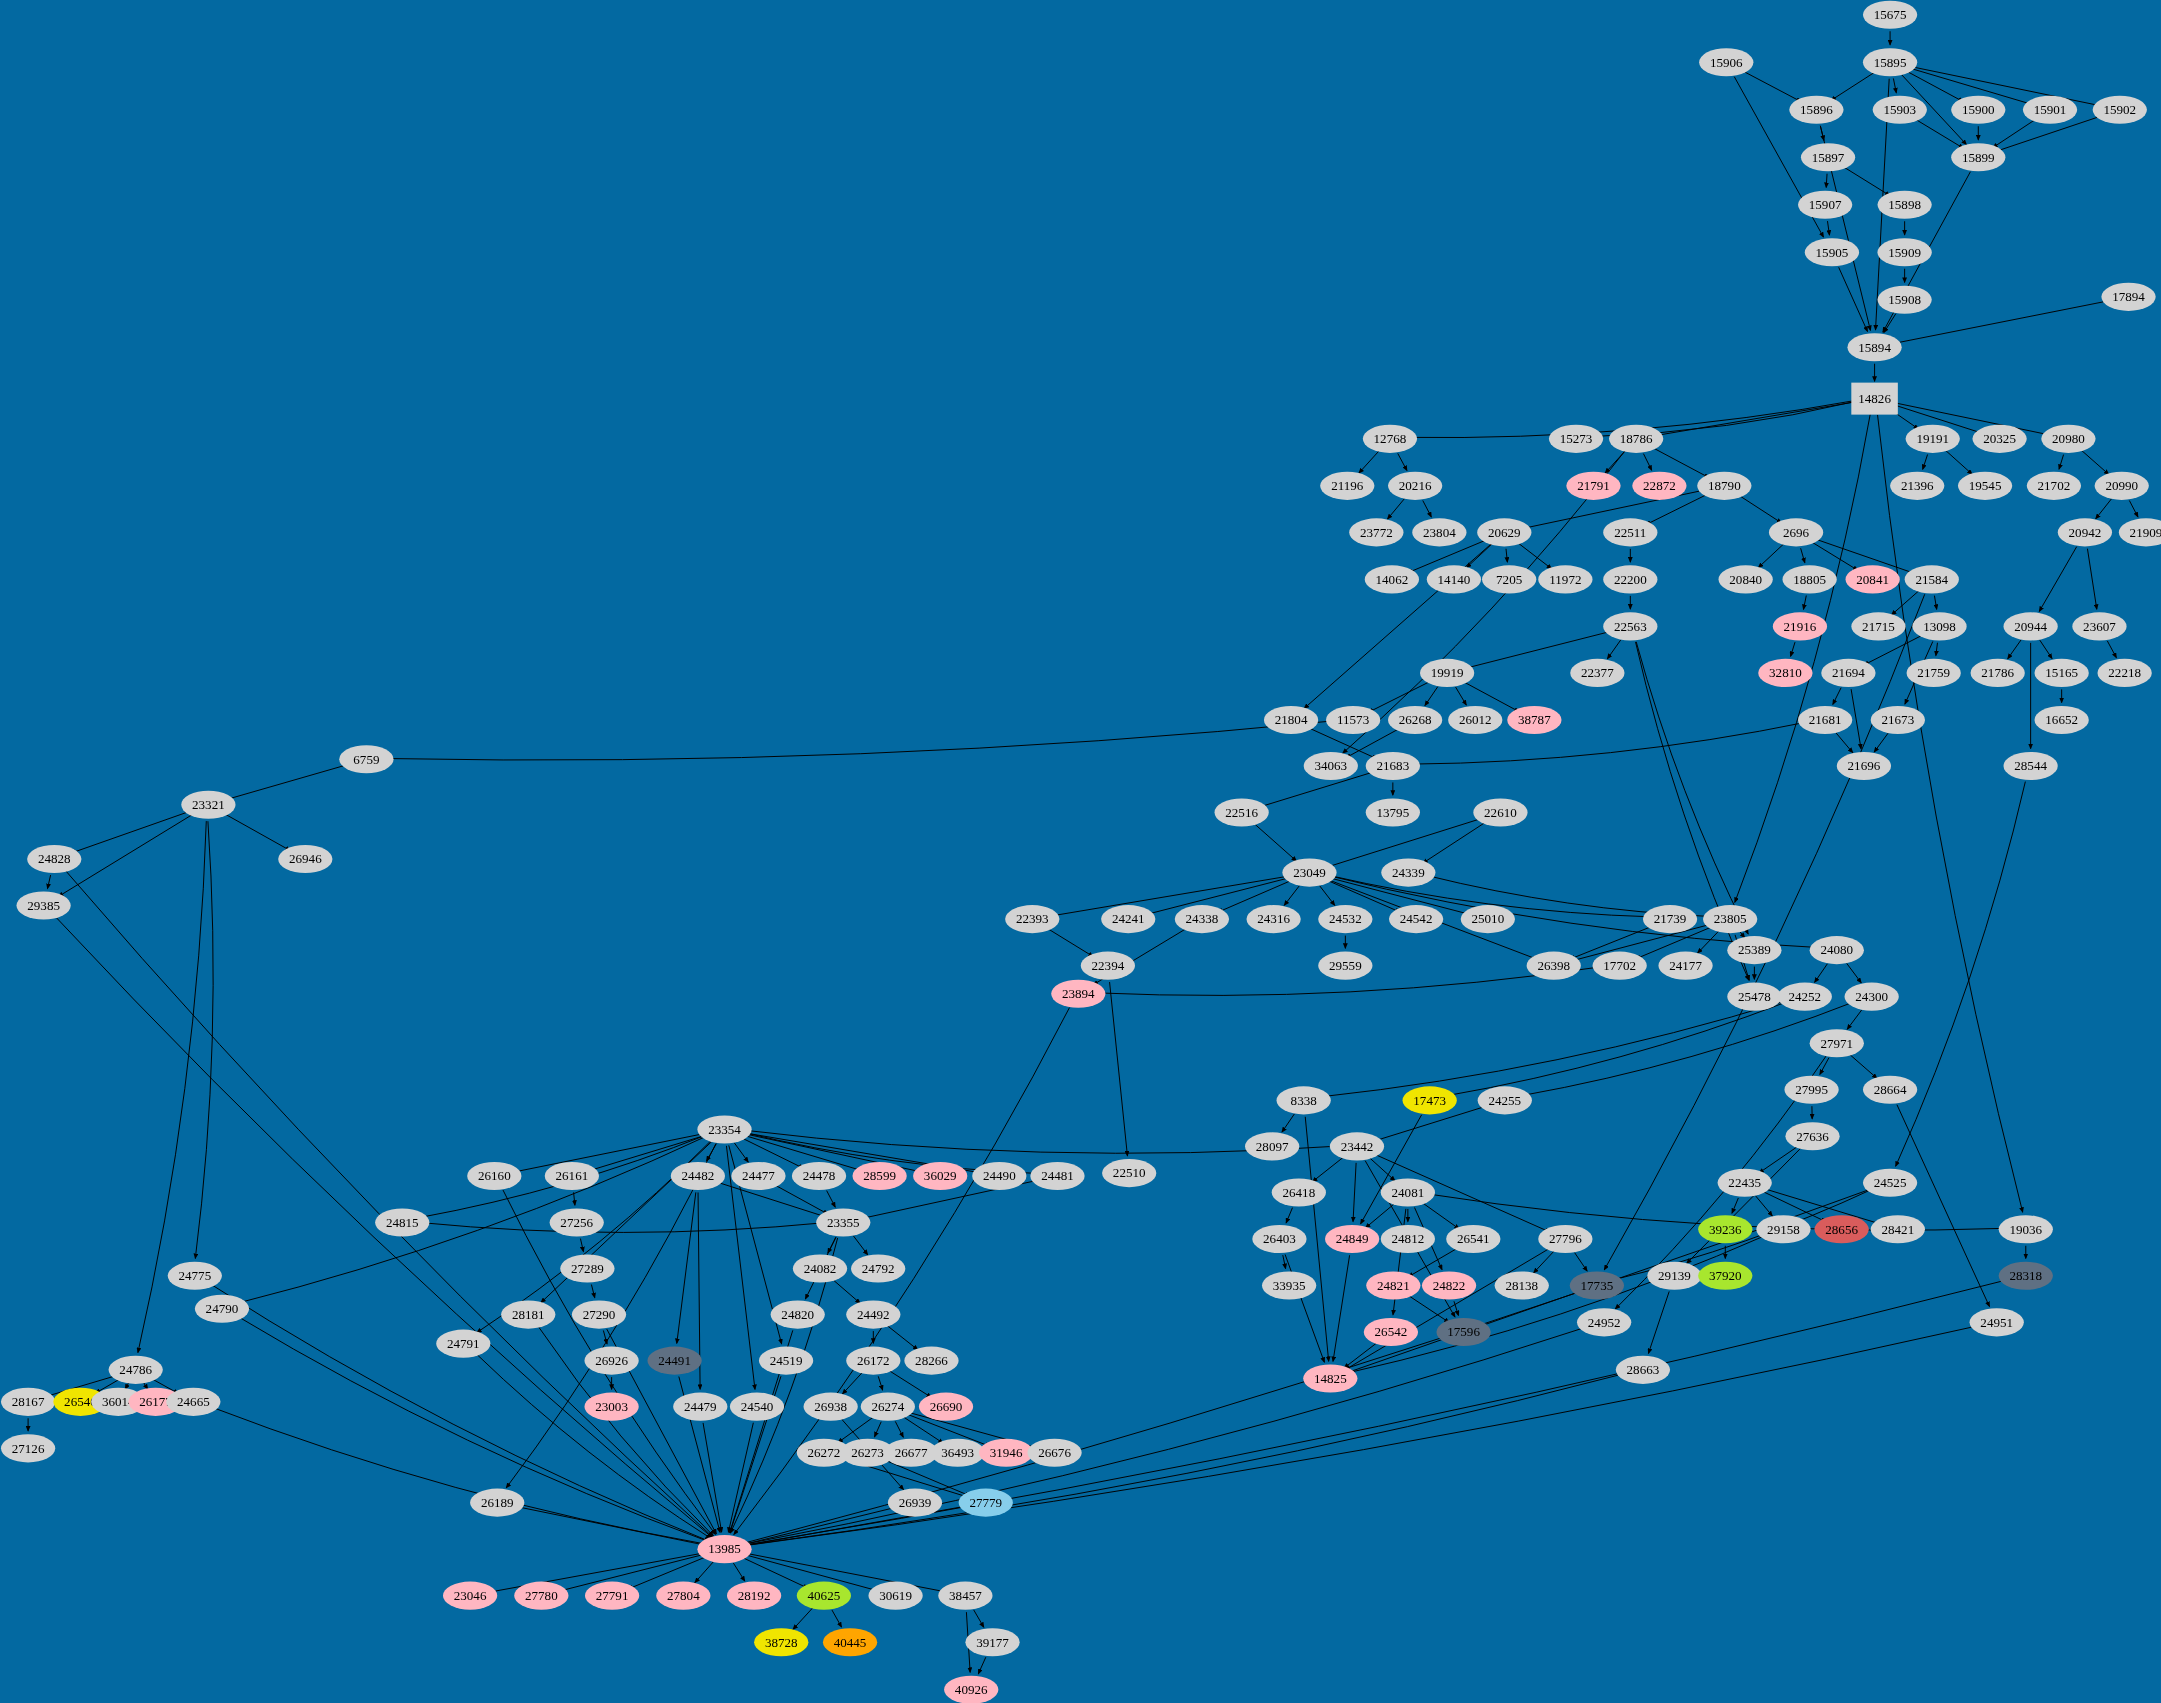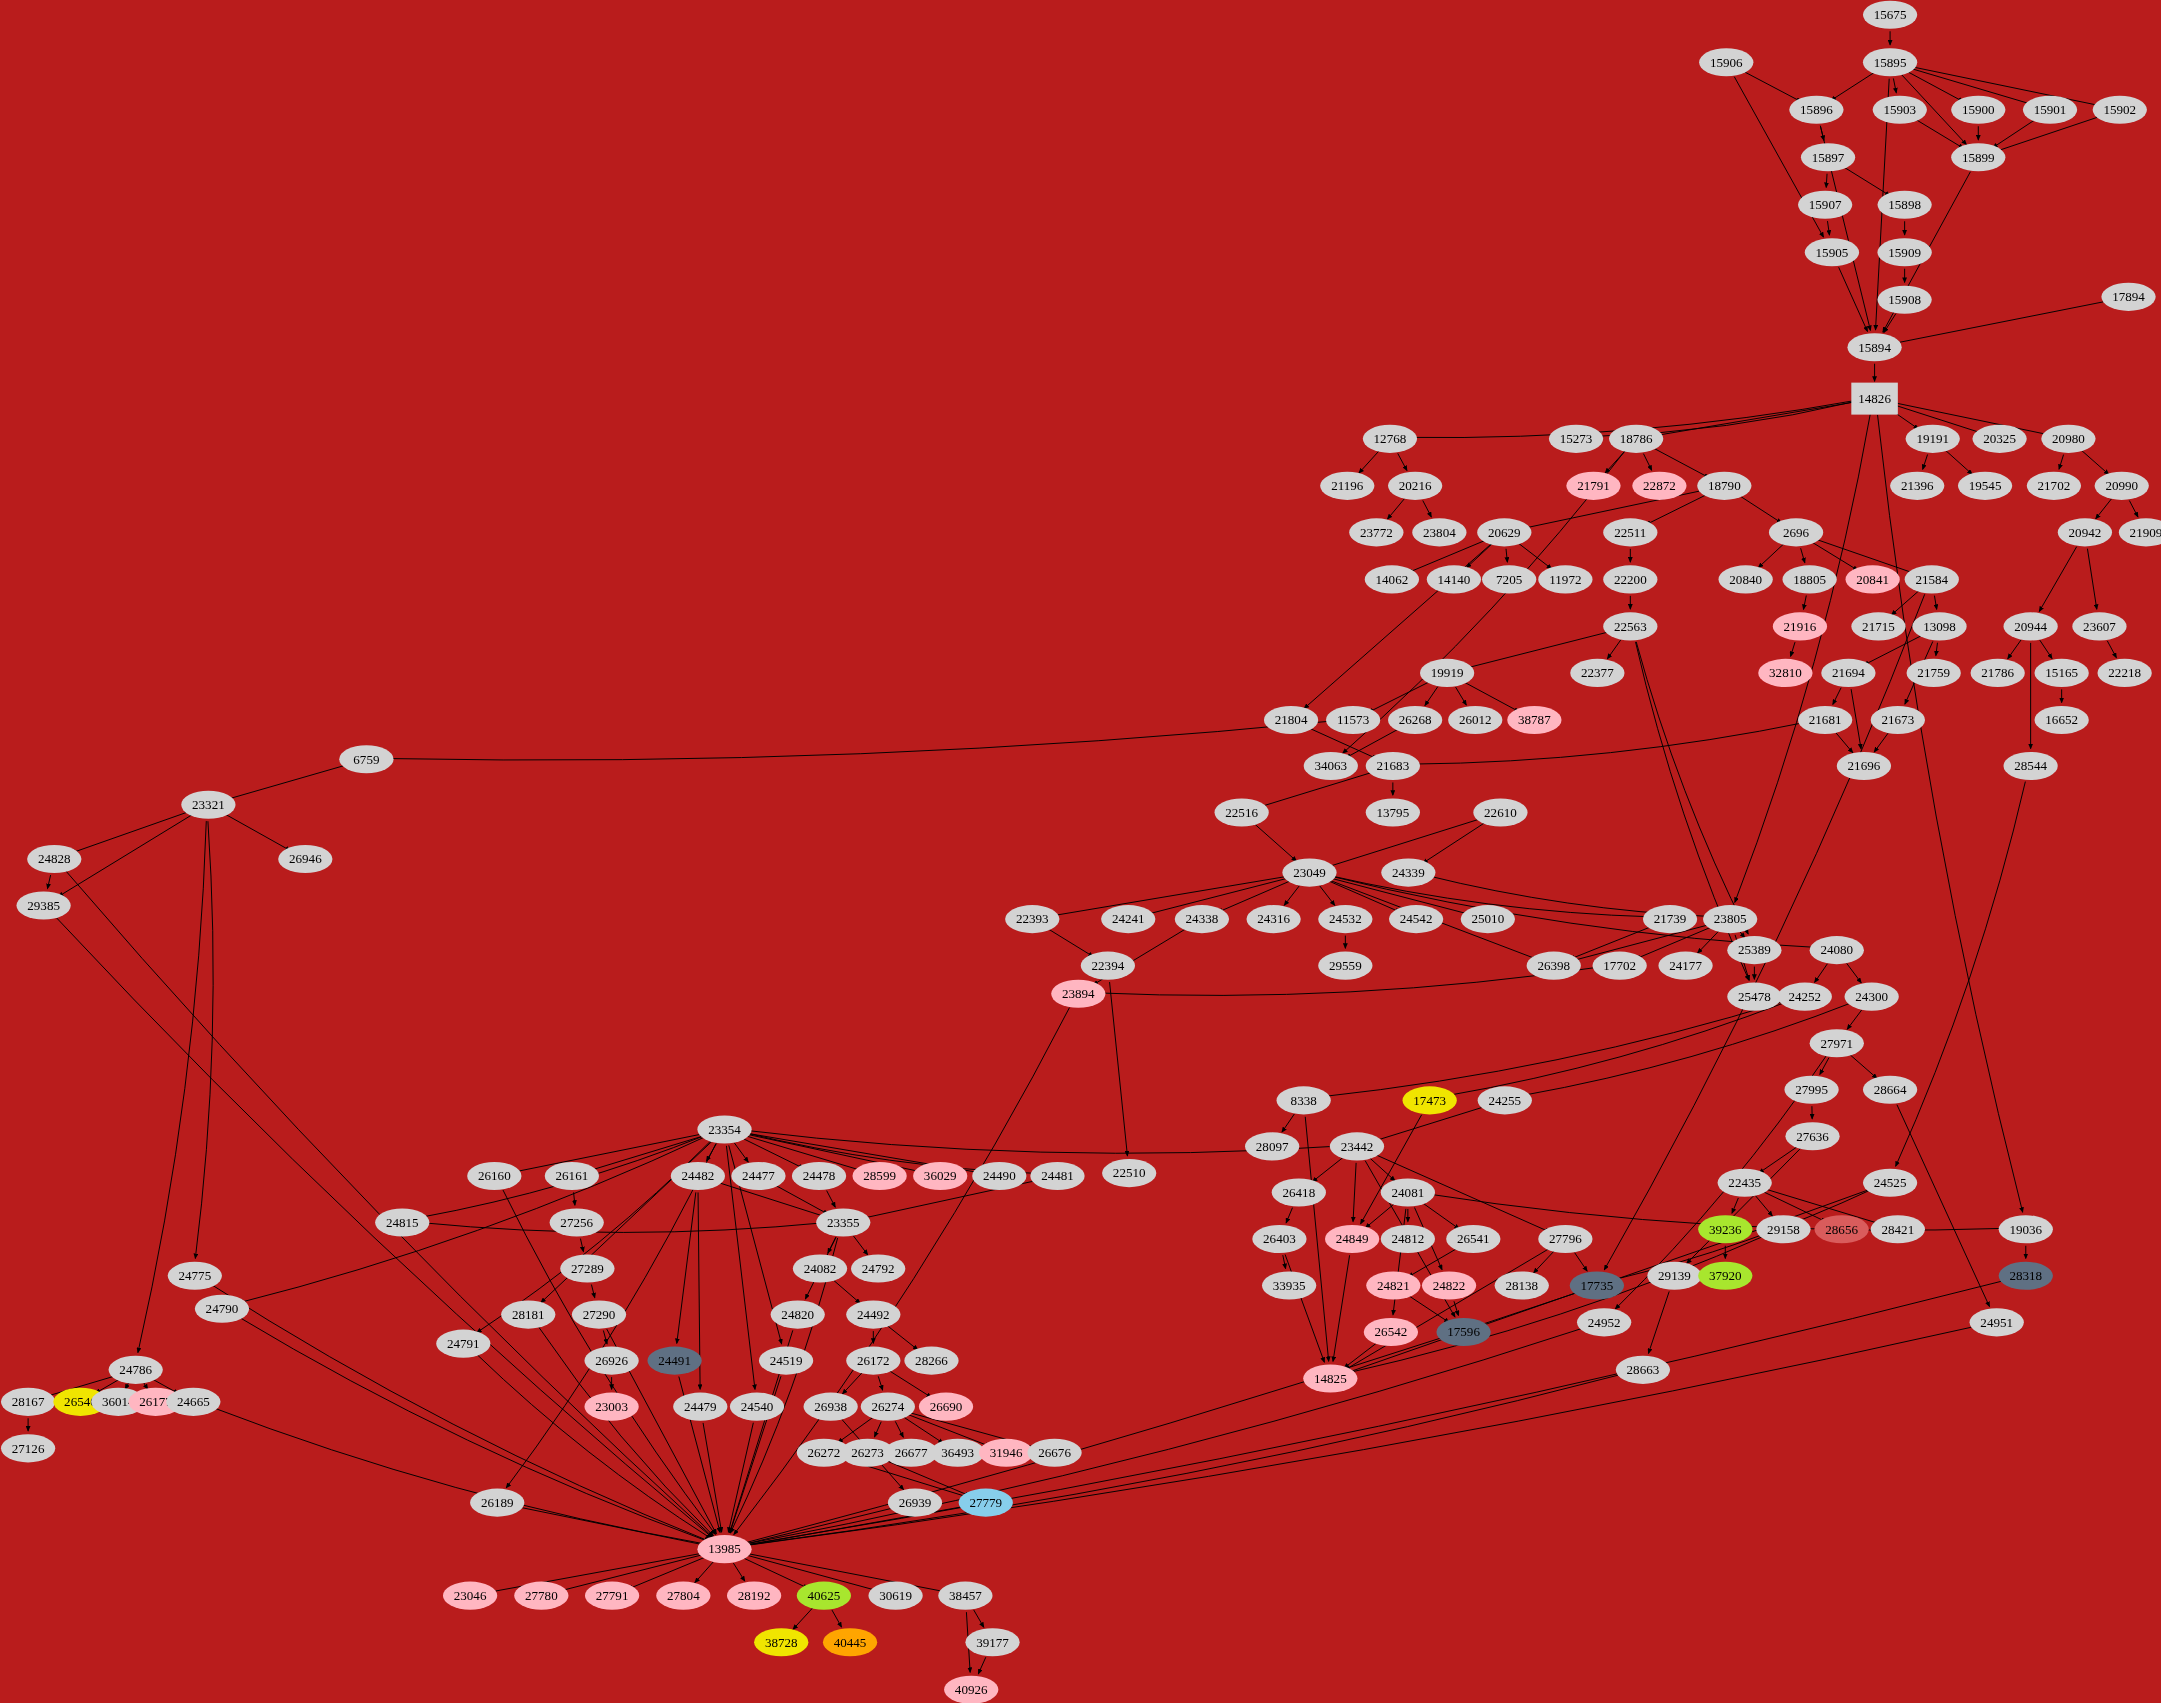--- a/index.html
+++ b/index.html
@@ -1,16 +1,16 @@
 <!DOCTYPE html>
 <html style="font-size:7.8px"><head>
 <meta charset="utf-8">
 <style>
   html,body{margin:0;padding:0;background:#ffffff;}
-  .page{position:relative;width:2161px;height:1704px;background:#b91c1c;overflow:hidden;}
+  .page{position:relative;width:2161px;height:1704px;background:#0369a1;overflow:hidden;}
   svg{display:block;}
   .node-label{font-family:"Liberation Serif","DejaVu Serif",serif;font-size:27px;fill:#000;text-anchor:middle;}
   .edge{fill:none;stroke:#000;stroke-width:2px;}
   .node-shape{stroke:none;}
 </style>
 </head>
 <body>
 
 <div class="page">
   <svg id="graph-svg" width="2161" height="1704" viewBox="0 0 4459 3515" xmlns="http://www.w3.org/2000/svg">

